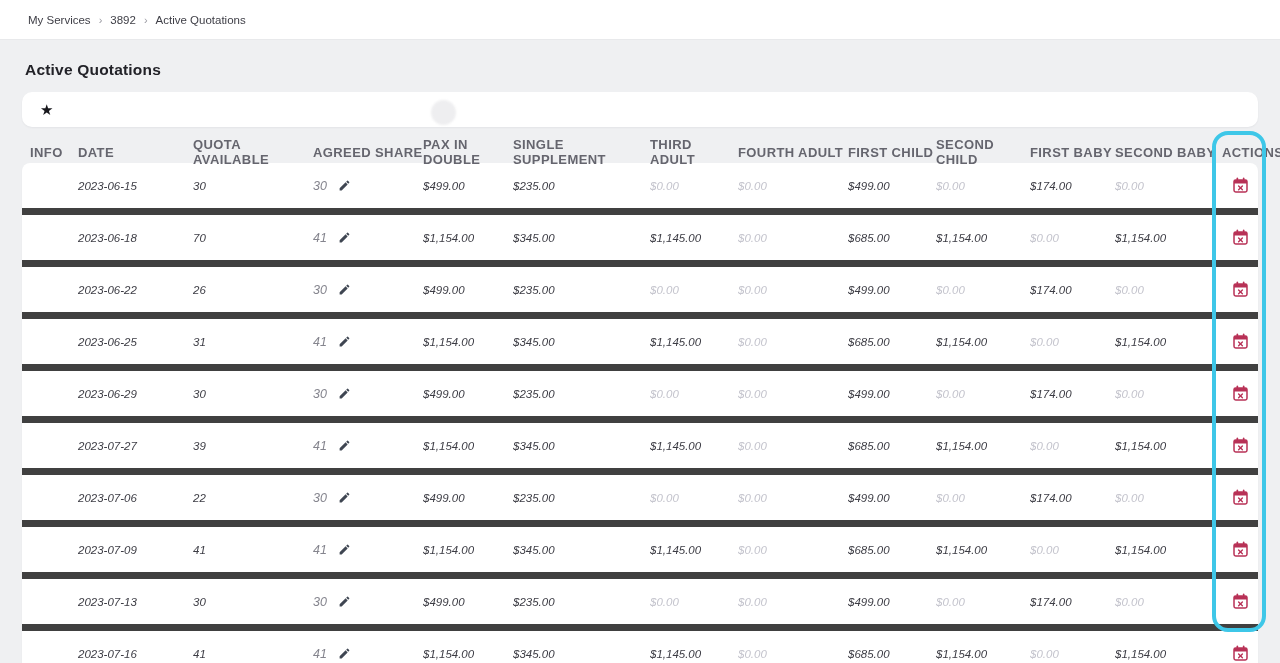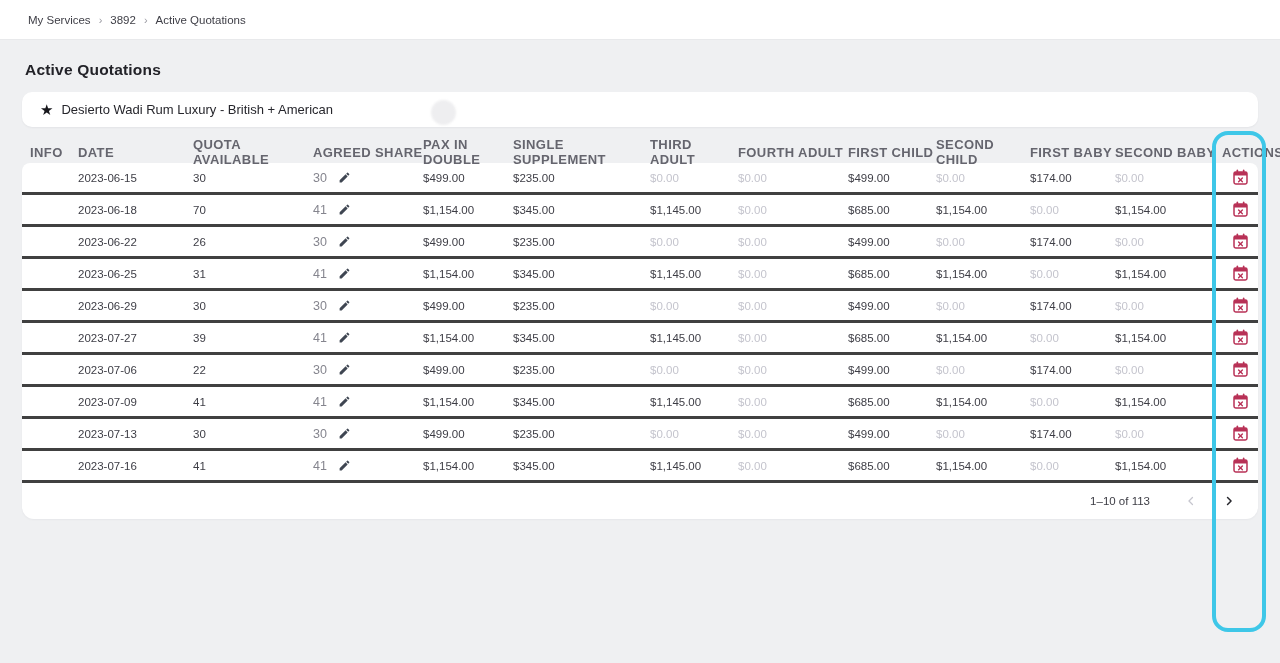--- a/index.html
+++ b/index.html
@@ -40,21 +40,21 @@
     color:#65656e; text-transform:uppercase;
   }
   .thead .th:first-child { padding-left:8px; }
   .thead .th:last-child { text-align:center; }
   .tbody-card {
     background:#fff; border-radius:8px 8px 12px 12px;
     box-shadow:0 1px 2px rgba(20,20,40,.04);
   }
   .trow {
     display:grid; grid-template-columns:var(--cols); align-items:center;
-    height:32px; border-bottom:3px solid #404040; font-size:11.5px;
+    height:52px; border-bottom:7px solid #404040; font-size:11.5px;font-style:italic;
   }
   .cell { color:#3d3d45; }
   .cell.muted { color:#c4c4cd; }
   .cell-info { padding-left:8px; }
   .agreed-wrap { display:flex; align-items:center; gap:9px; }
   .agreed-val { color:#85858e; font-size:12.5px; }
   .edit-btn { background:none; border:none; cursor:pointer; display:flex; align-items:center; padding:2px; }
   .cell-actions { display:flex; justify-content:center; }
   .action-btn { background:none; border:none; cursor:pointer; padding:3px; display:flex; }
   
@@ -88,21 +88,20 @@
     <span class="crumb-sep">›</span>
     <span class="crumb">Active Quotations</span>
   </div>
 </div>
 
 <div class="content">
   <div class="page-title">Active Quotations</div>
 
   <div class="tour-card">
     <span class="star">★</span>
-    <span>Desierto Wadi Rum Luxury - British + American</span>
   </div>
   <span class="click-artifact"></span>
 
   <div class="table-section">
 
     <div class="thead">
       <div class="th">INFO</div>
       <div class="th">DATE</div>
       <div class="th">QUOTA AVAILABLE</div>
       <div class="th">AGREED SHARE</div>

